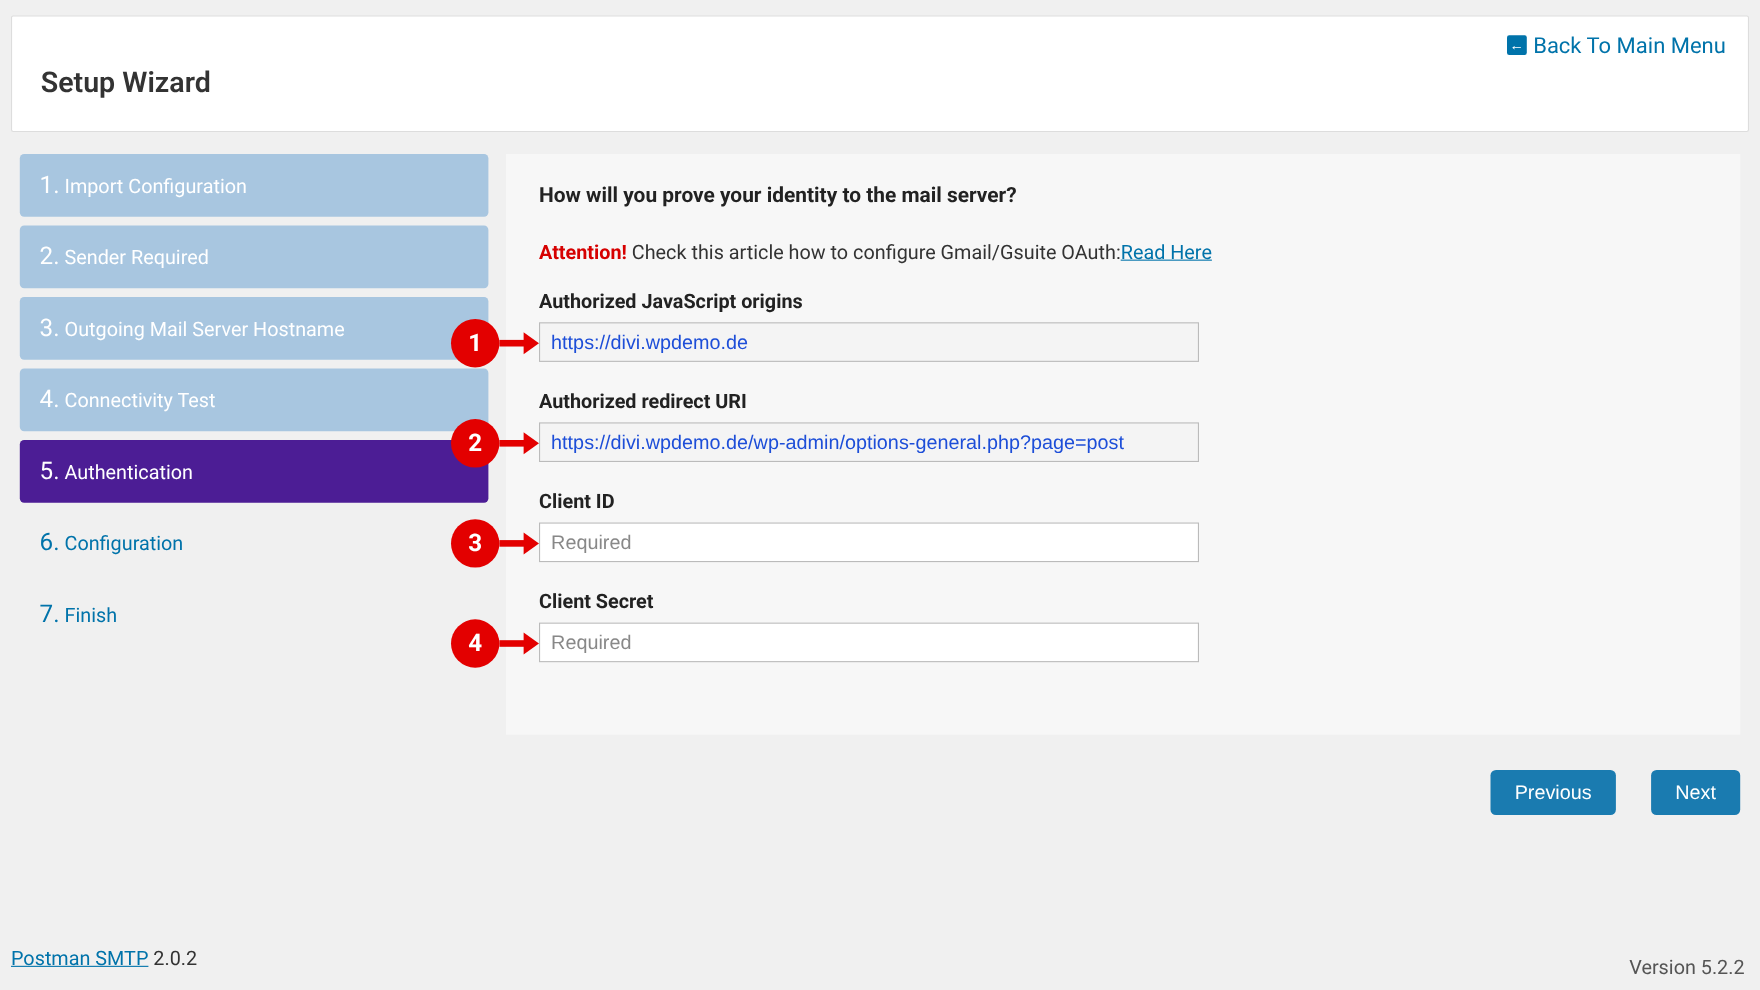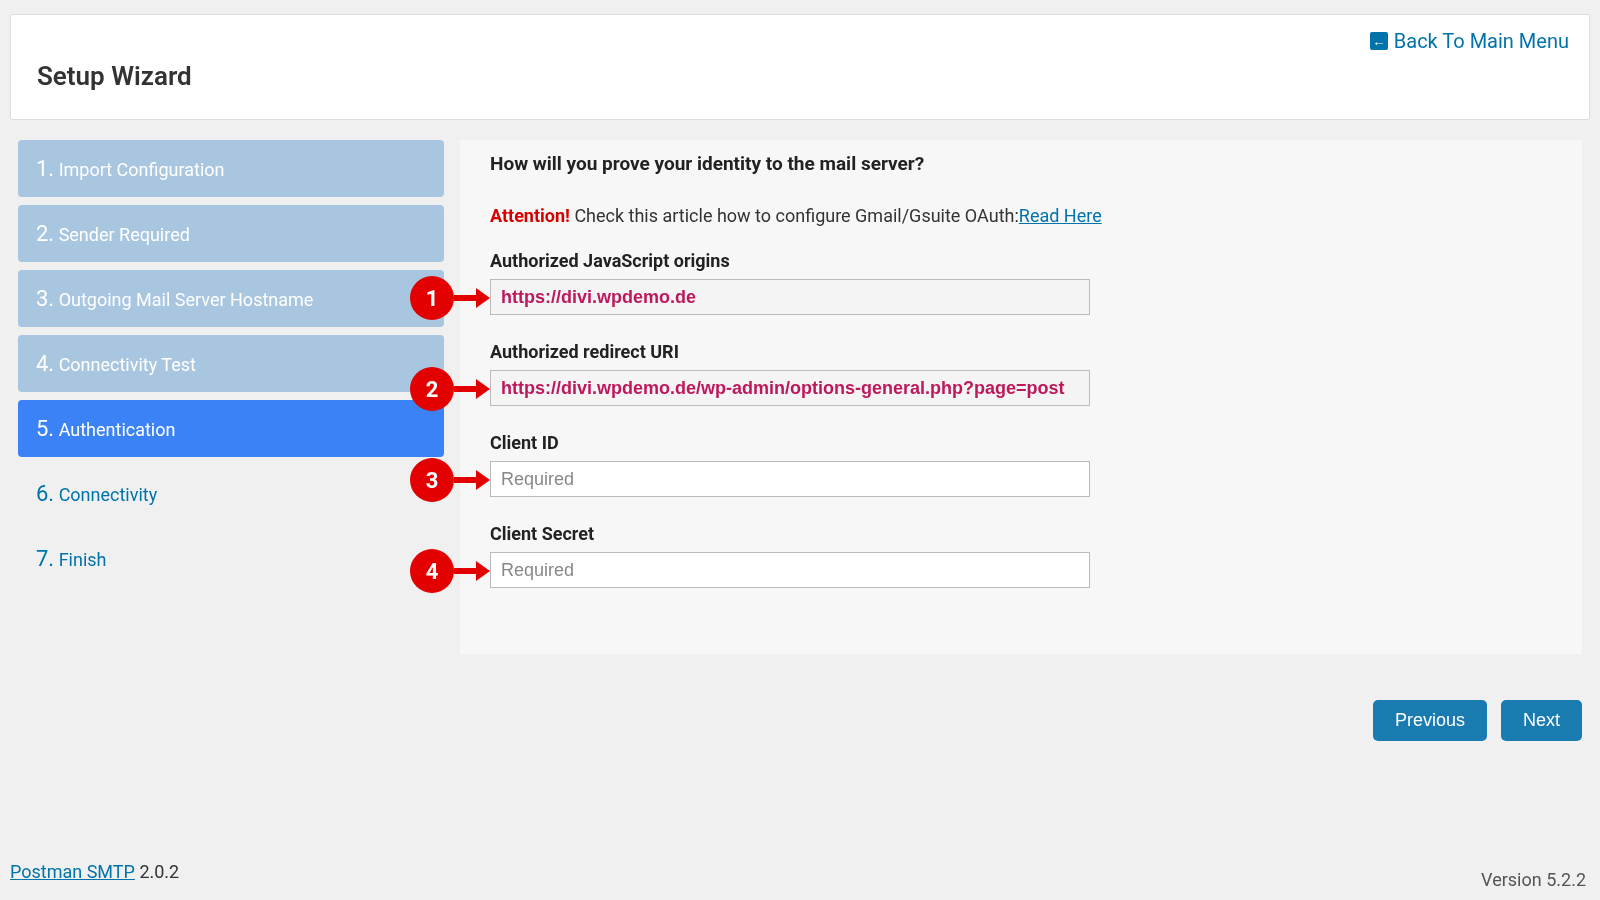--- a/index.html
+++ b/index.html
@@ -65,40 +65,40 @@
   cursor: pointer;
 }
 .step .num {
   font-size: 22px;
 }
 .step-done {
   background: #a8c6e0;
   color: #fff;
 }
 .step-active {
-  background: #3b82f6;
+  background: #4c1d95;
   color: #fff;
 }
 .step-future {
   background: transparent;
   color: #0073aa;
   padding-left: 18px;
 }
 .content-col {
   flex: 1;
   background: #f7f7f7;
   padding: 10px 30px 40px 30px;
   position: relative;
 }
 .content-heading {
   font-size: 19px;
   font-weight: 700;
   color: #222;
   margin-bottom: 30px;
-  margin-top: 2px;
+  margin-top: 16px;
 }
 .attention-row {
   font-size: 18px;
   margin-bottom: 24px;
   color: #333;
 }
 .attention-label { color: #d60000; font-weight: 700; }
 .read-here { color: #0073aa; text-decoration: underline; }
 .field-label {
   font-size: 18px;
@@ -111,22 +111,21 @@
   height: 36px;
   padding: 4px 10px;
   font-size: 18px;
   border: 1px solid #bbb;
   background: #fff;
   color: #333;
   margin-bottom: 26px;
 }
 .field-input.readonly {
   background: #f4f4f4;
-  color: #be185d;
-  font-weight: bold;
+  color: #1d4ed8;
 }
 .field-input::placeholder { color: #888; }
 .marker {
   position: absolute;
   width: 44px;
   height: 44px;
   background: #e30000;
   border-radius: 50%;
   color: #fff;
   font-weight: 700;
@@ -153,21 +152,21 @@
   width: 0; height: 0;
   border-left: 14px solid #e30000;
   border-top: 10px solid transparent;
   border-bottom: 10px solid transparent;
 }
 .buttons-row {
   position: absolute;
   right: 18px;
   top: 700px;
   display: flex;
-  gap: 14px;
+  gap: 32px;
 }
 .btn {
   background: #1a7bb0;
   color: #fff;
   border: none;
   padding: 10px 22px;
   font-size: 18px;
   border-radius: 5px;
   cursor: pointer;
 }
@@ -216,21 +215,21 @@
     <div class="step step-done">
       <span class="num">4.</span>
       <span>Connectivity Test</span>
     </div>
     <div class="step step-active">
       <span class="num">5.</span>
       <span>Authentication</span>
     </div>
     <div class="step step-future">
       <span class="num">6.</span>
-      <span>Connectivity</span>
+      <span>Configuration</span>
     </div>
     <div class="step step-future">
       <span class="num">7.</span>
       <span>Finish</span>
     </div>
   </div>
 
   <div class="content-col">
     <div class="content-heading">How will you prove your identity to the mail server?</div>
 

